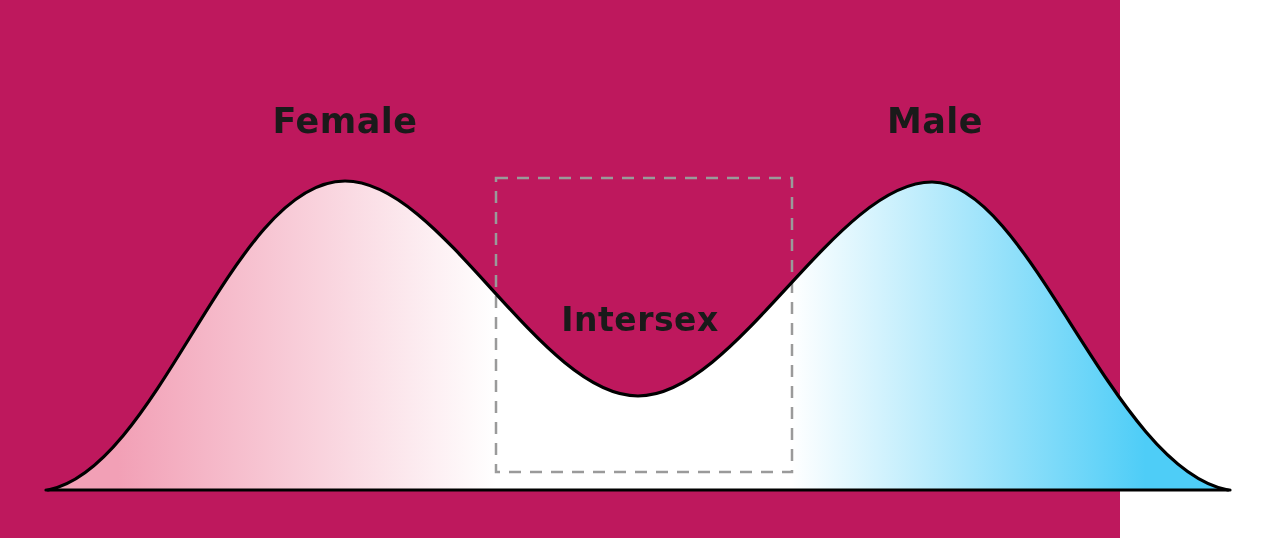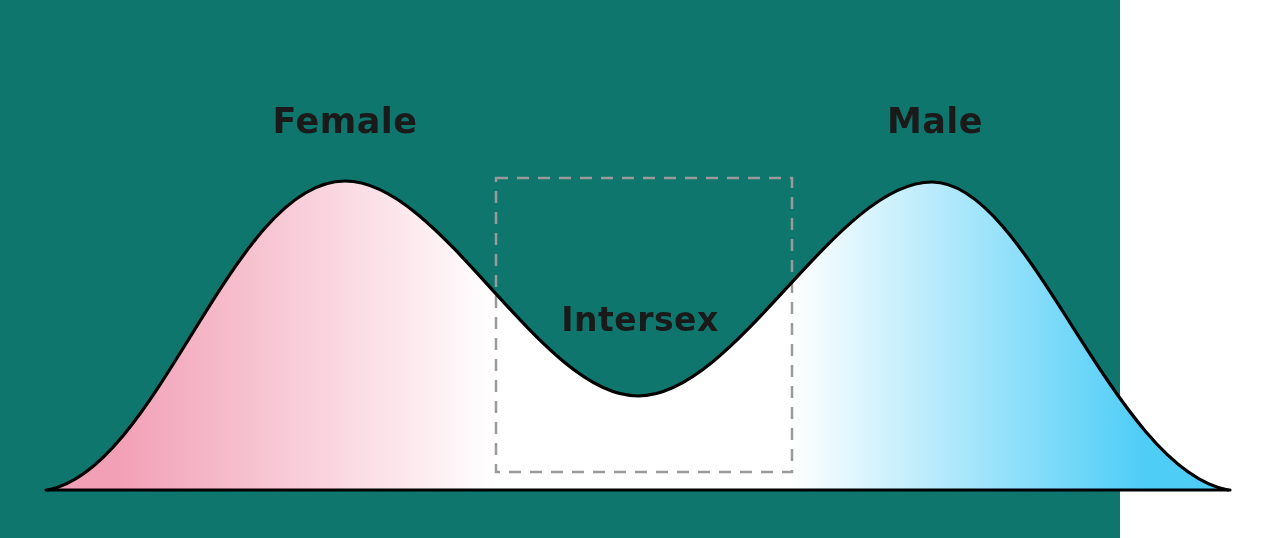--- a/index.html
+++ b/index.html
@@ -10,21 +10,21 @@
     width: 1280px;
     height: 538px;
     background: #ffffff;
     overflow: hidden;
     font-family: "DejaVu Sans", "Liberation Sans", sans-serif;
   }
   .diagram {
     position: relative;
     width: 1120px;
     height: 538px;
-    background: #0f766e;
+    background: #be185d;
   }
   svg {
     display: block;
   }
   .peak-label {
     font-size: 35px;
     font-weight: 600;
     letter-spacing: 0.5px;
   }
   .intersex-label {

